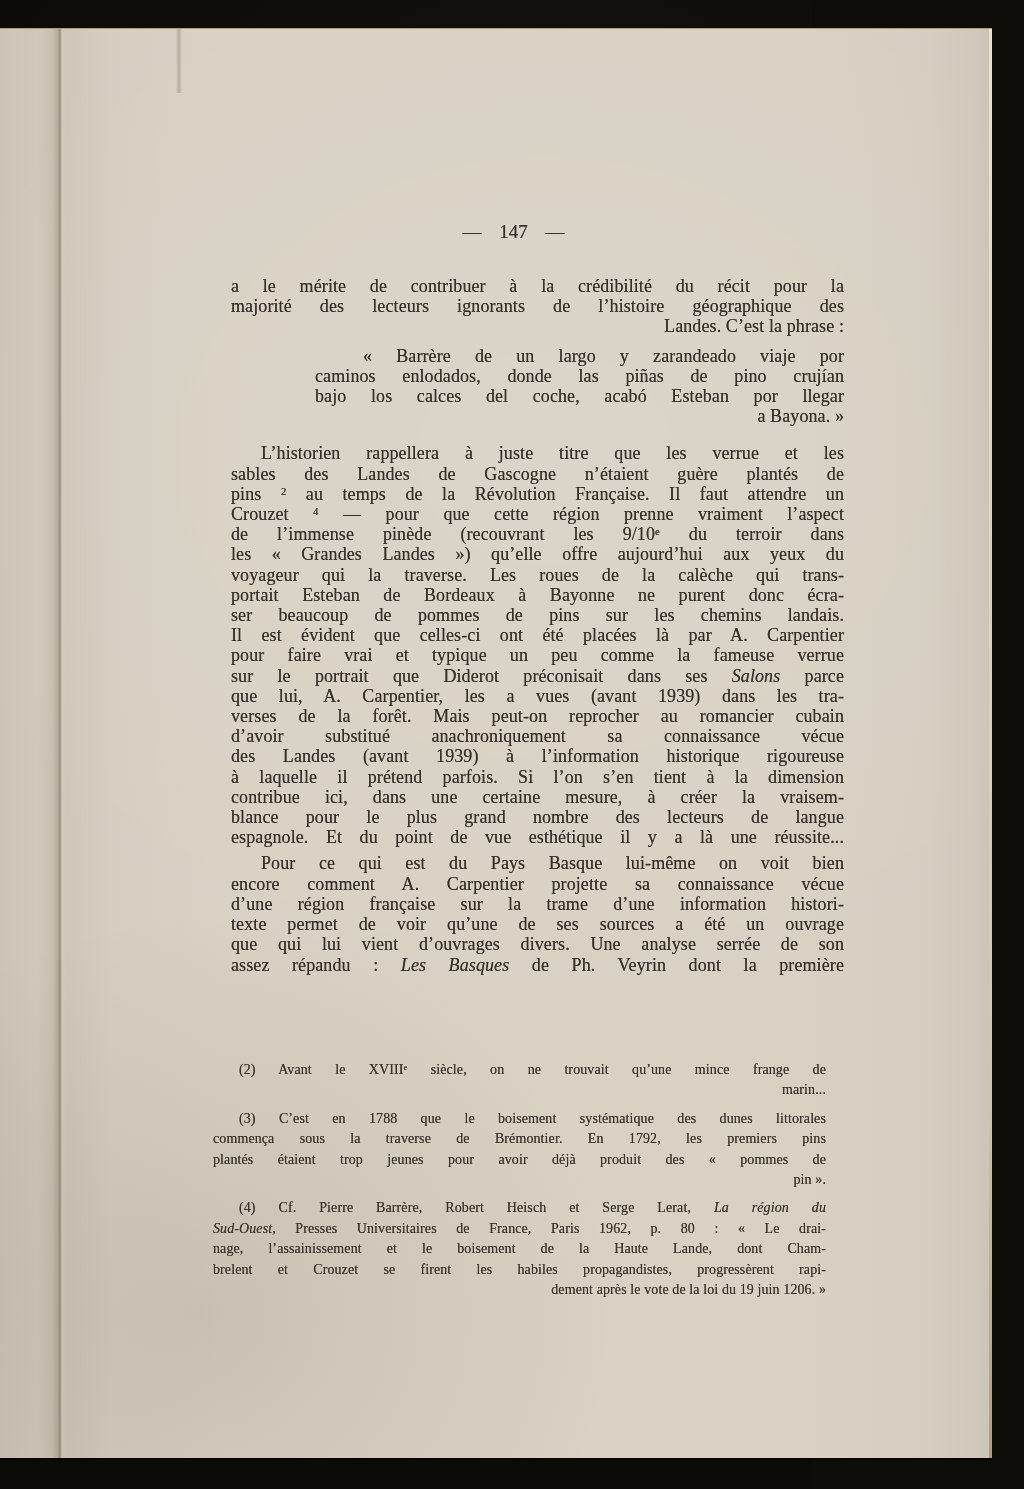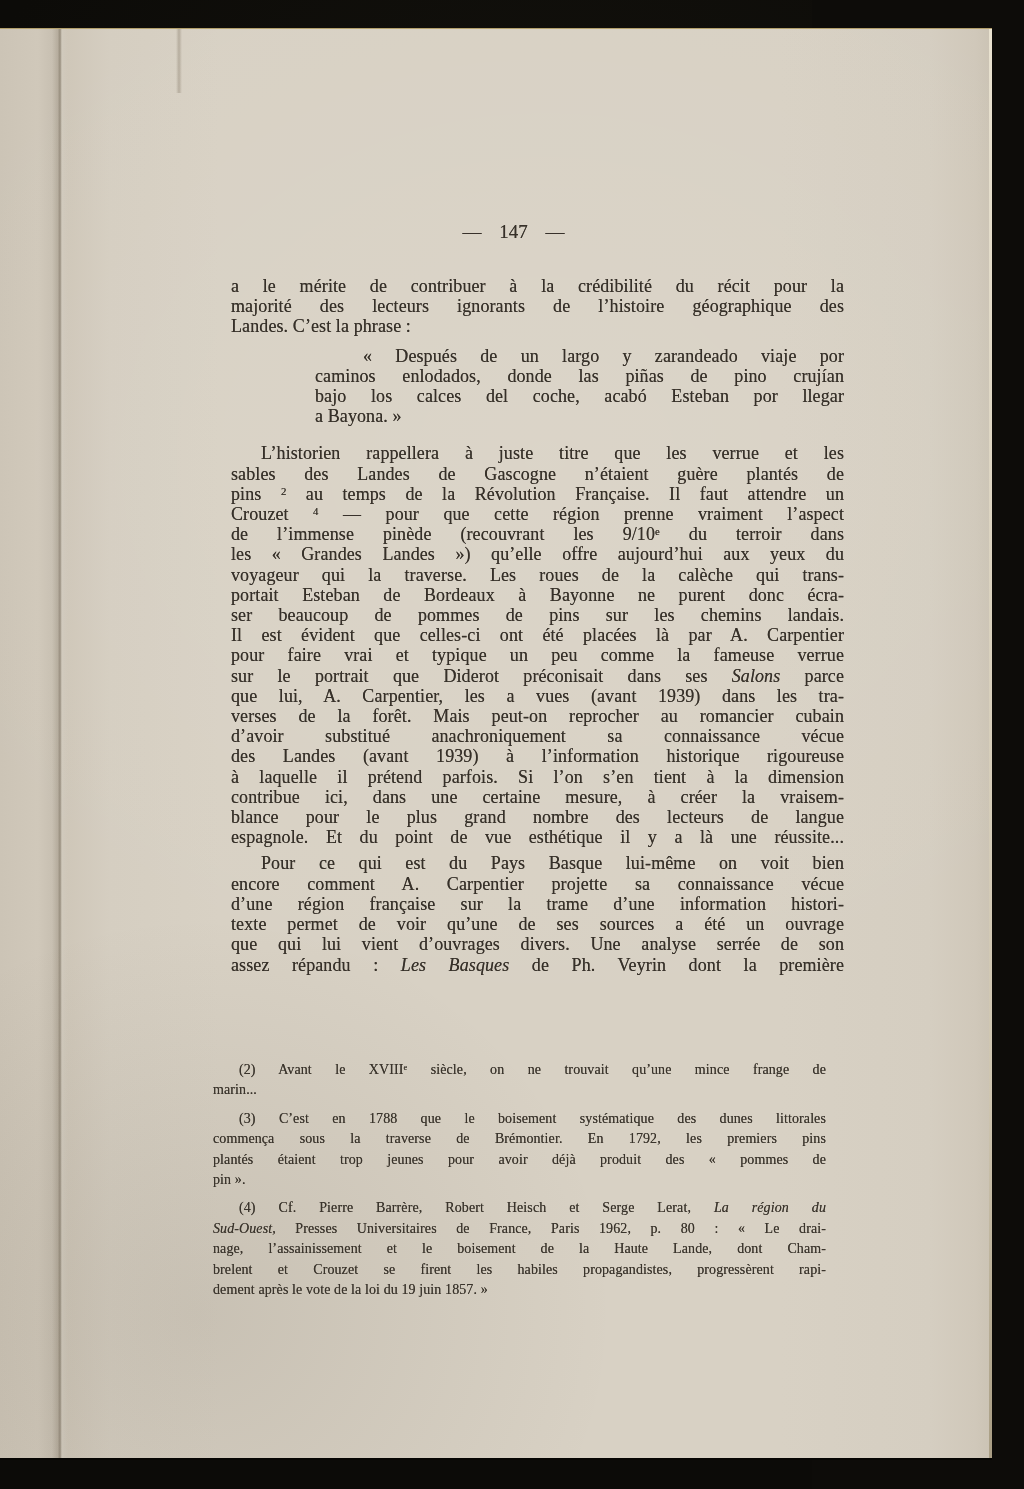--- a/index.html
+++ b/index.html
@@ -51,21 +51,21 @@
     letter-spacing: 0.1px;
     text-shadow: 0 0 0.5px rgba(45,40,32,0.7);
     margin-left: 24px;
   }
   #fn-block {
     position: absolute; left: 213px; top: 1031px; width: 613px;
     font-size: 14px; line-height: 20.4px; color: #3a342c;
     letter-spacing: 0.1px;
     text-shadow: 0 0 0.4px rgba(45,40,32,0.7);
   }
-  .line { text-align: left; }
+  .line { text-align: right; }
   .line.j { text-align: justify; text-align-last: justify; }
   .para .line.fi { text-indent: 30px; }
   .quote { margin-left: 84px; width: 529px; }
   .quote .line.fi { text-indent: 48px; }
   .fn .line.fi { text-indent: 26px; }
   #body-block .para:nth-child(2) { margin-top: 9px; }
   #body-block .para:nth-child(3) { margin-top: 17px; }
   #body-block .para:nth-child(4) { margin-top: 6px; }
   #fn-block .fn + .fn { margin-top: 8px; }
   sup { font-size: 0.6em; line-height: 0; vertical-align: 0.45em; }
@@ -80,21 +80,21 @@
     <div class="crease2"></div>
     <div class="edge-right"></div>
     <div class="page-number">— 147 —</div>
     <div id="body-block">
         <div class="para">
           <div class="line j">a le mérite de contribuer à la crédibilité du récit pour la</div>
           <div class="line j">majorité des lecteurs ignorants de l’histoire géographique des</div>
           <div class="line">Landes. C’est la phrase :</div>
         </div>
         <div class="para quote">
-          <div class="line j fi">« Después de un largo y zarandeado viaje por</div>
+          <div class="line j fi">« Barrère de un largo y zarandeado viaje por</div>
           <div class="line j">caminos enlodados, donde las piñas de pino crujían</div>
           <div class="line j">bajo los calces del coche, acabó Esteban por llegar</div>
           <div class="line">a Bayona. »</div>
         </div>
         <div class="para">
           <div class="line j fi">L’historien rappellera à juste titre que les verrue et les</div>
           <div class="line j">sables des Landes de Gascogne n’étaient guère plantés de</div>
           <div class="line j">pins <sup>2</sup> au temps de la Révolution Française. Il faut attendre un</div>
           <div class="line j">Crouzet <sup>4</sup> — pour que cette région prenne vraiment l’aspect</div>
           <div class="line j">de l’immense pinède (recouvrant les 9/10<sup>e</sup> du terroir dans</div>
@@ -132,17 +132,17 @@
           <div class="line j fi">(3) C’est en 1788 que le boisement systématique des dunes littorales</div>
           <div class="line j">commença sous la traverse de Brémontier. En 1792, les premiers pins</div>
           <div class="line j">plantés étaient trop jeunes pour avoir déjà produit des « pommes de</div>
           <div class="line">pin ».</div>
         </div>
         <div class="fn">
           <div class="line j fi">(4) Cf. Pierre Barrère, Robert Heisch et Serge Lerat, <i>La région du</i></div>
           <div class="line j"><i>Sud-Ouest,</i> Presses Universitaires de France, Paris 1962, p. 80 : « Le drai-</div>
           <div class="line j">nage, l’assainissement et le boisement de la Haute Lande, dont Cham-</div>
           <div class="line j">brelent et Crouzet se firent les habiles propagandistes, progressèrent rapi-</div>
-          <div class="line">dement après le vote de la loi du 19 juin 1857. »</div>
+          <div class="line">dement après le vote de la loi du 19 juin 1206. »</div>
         </div>
       </div>
   </div>
 </div>
 
 </body></html>

